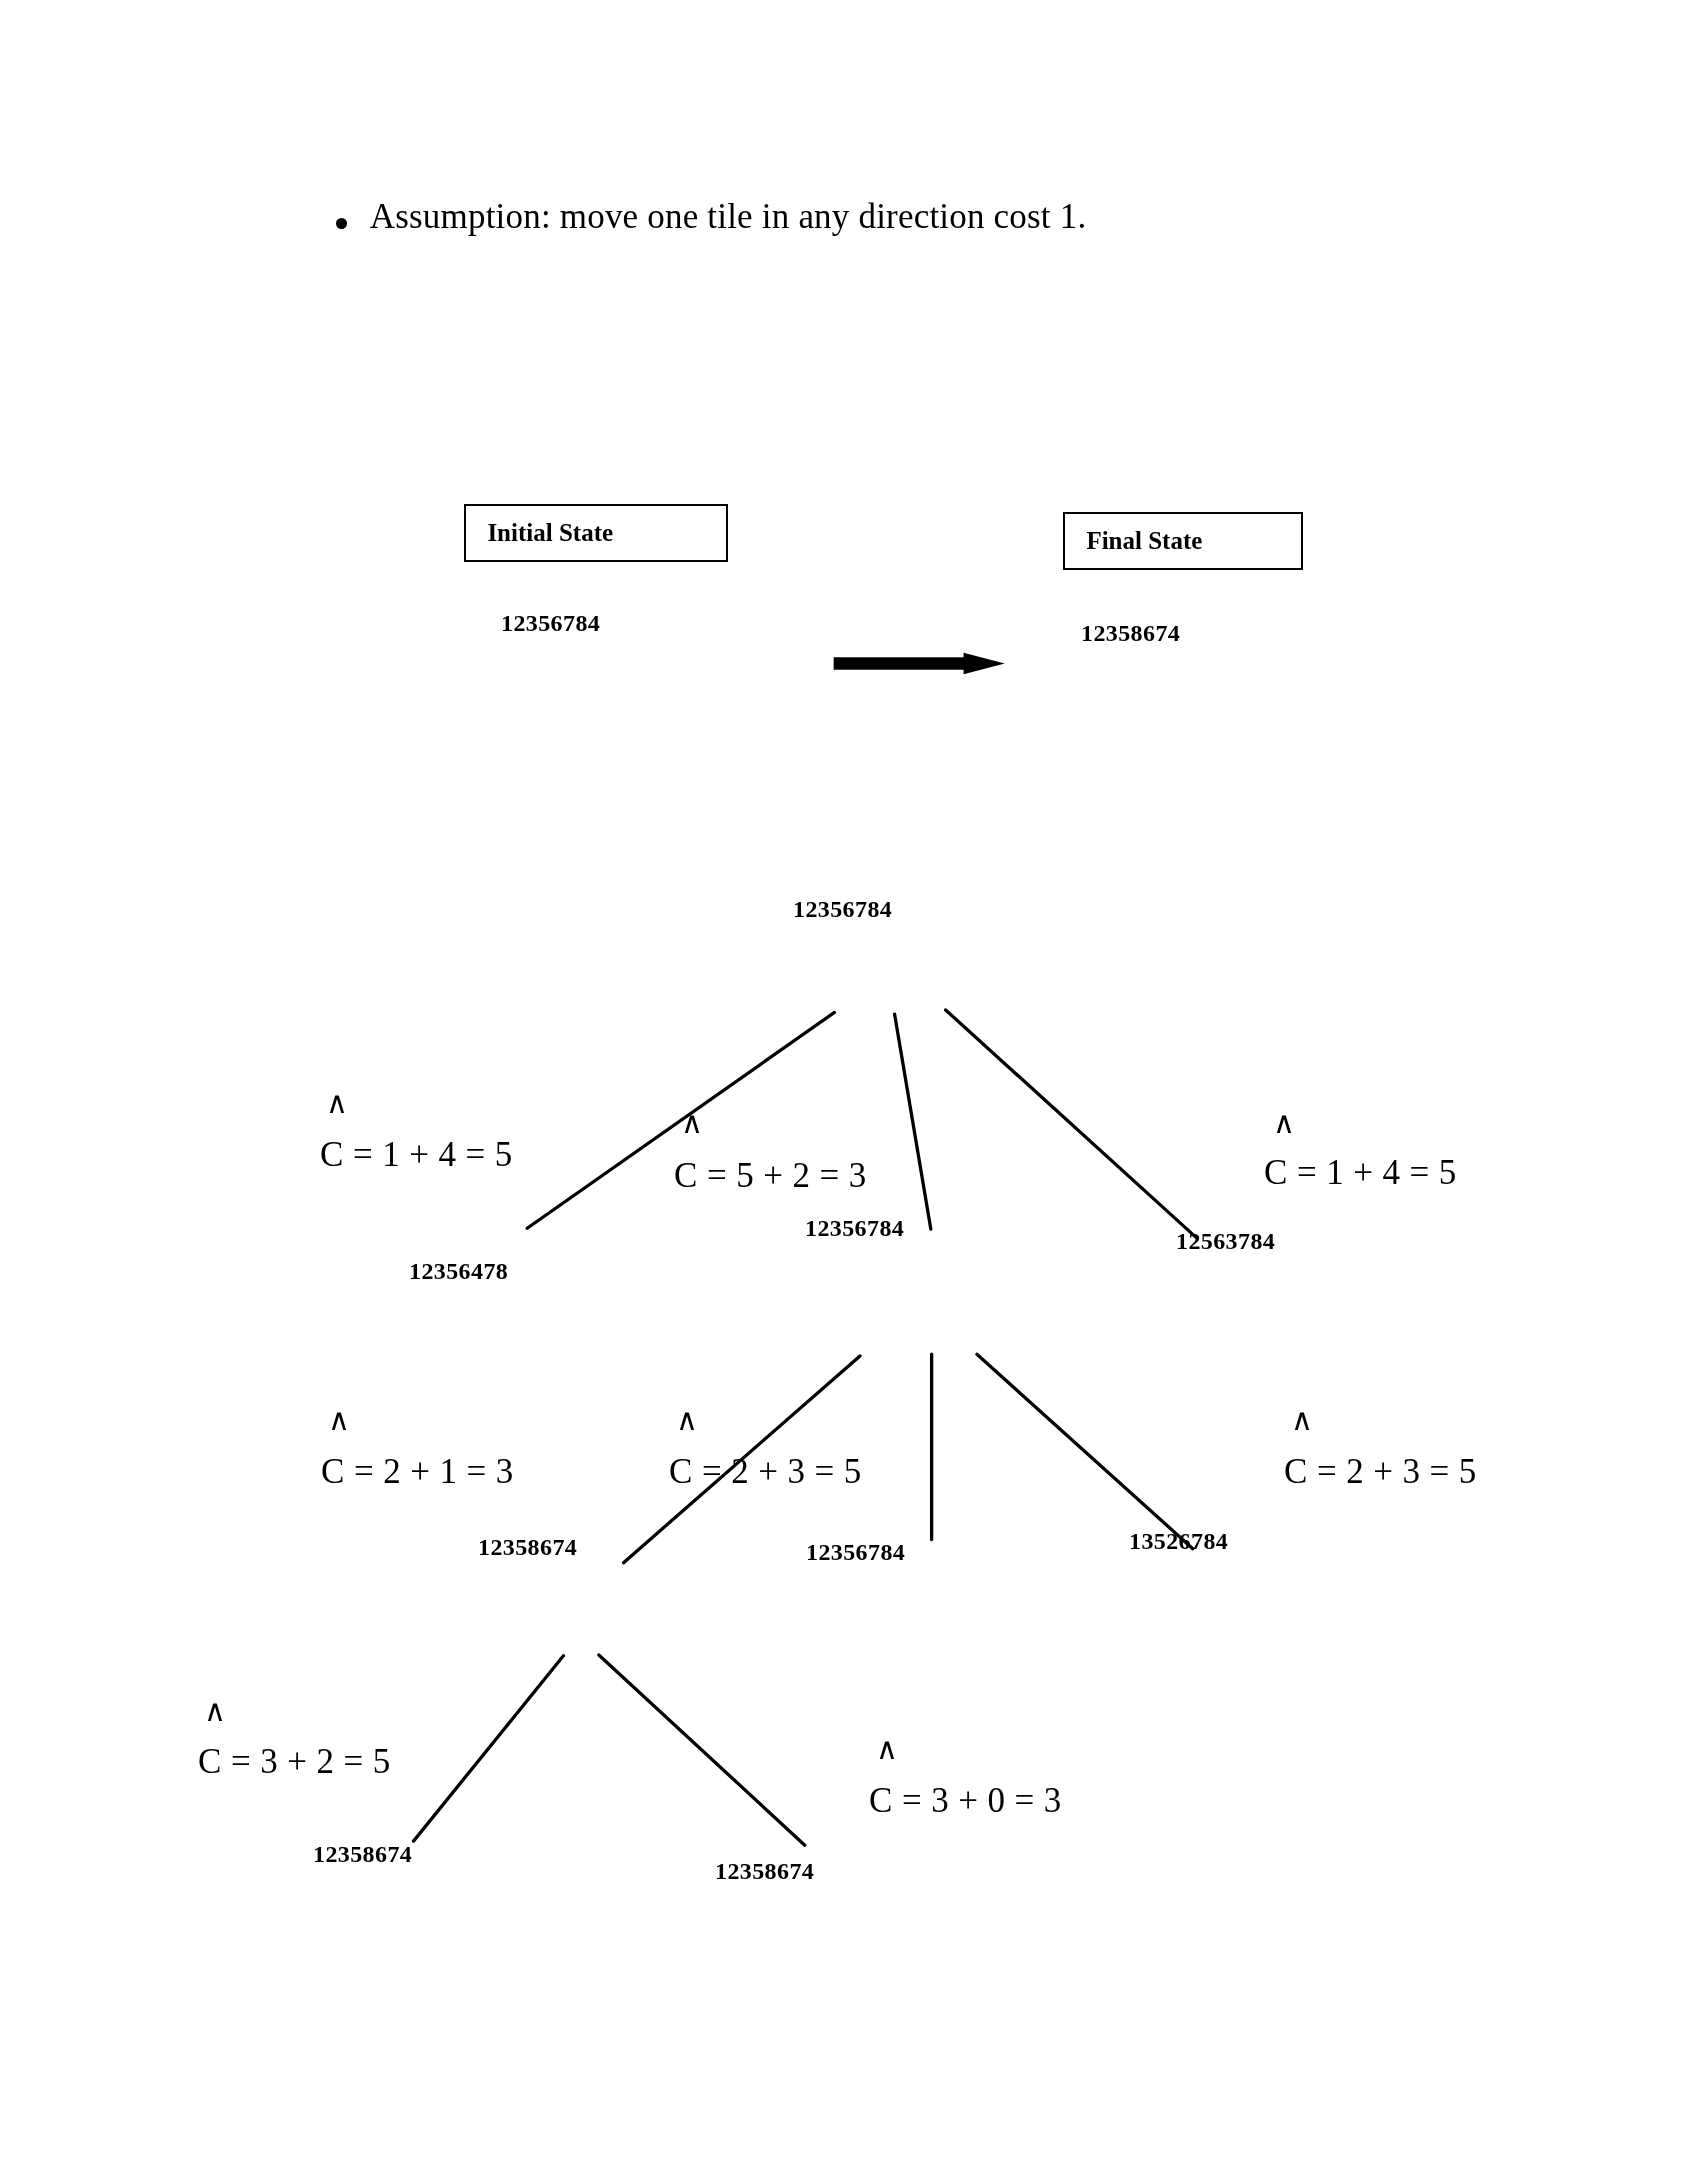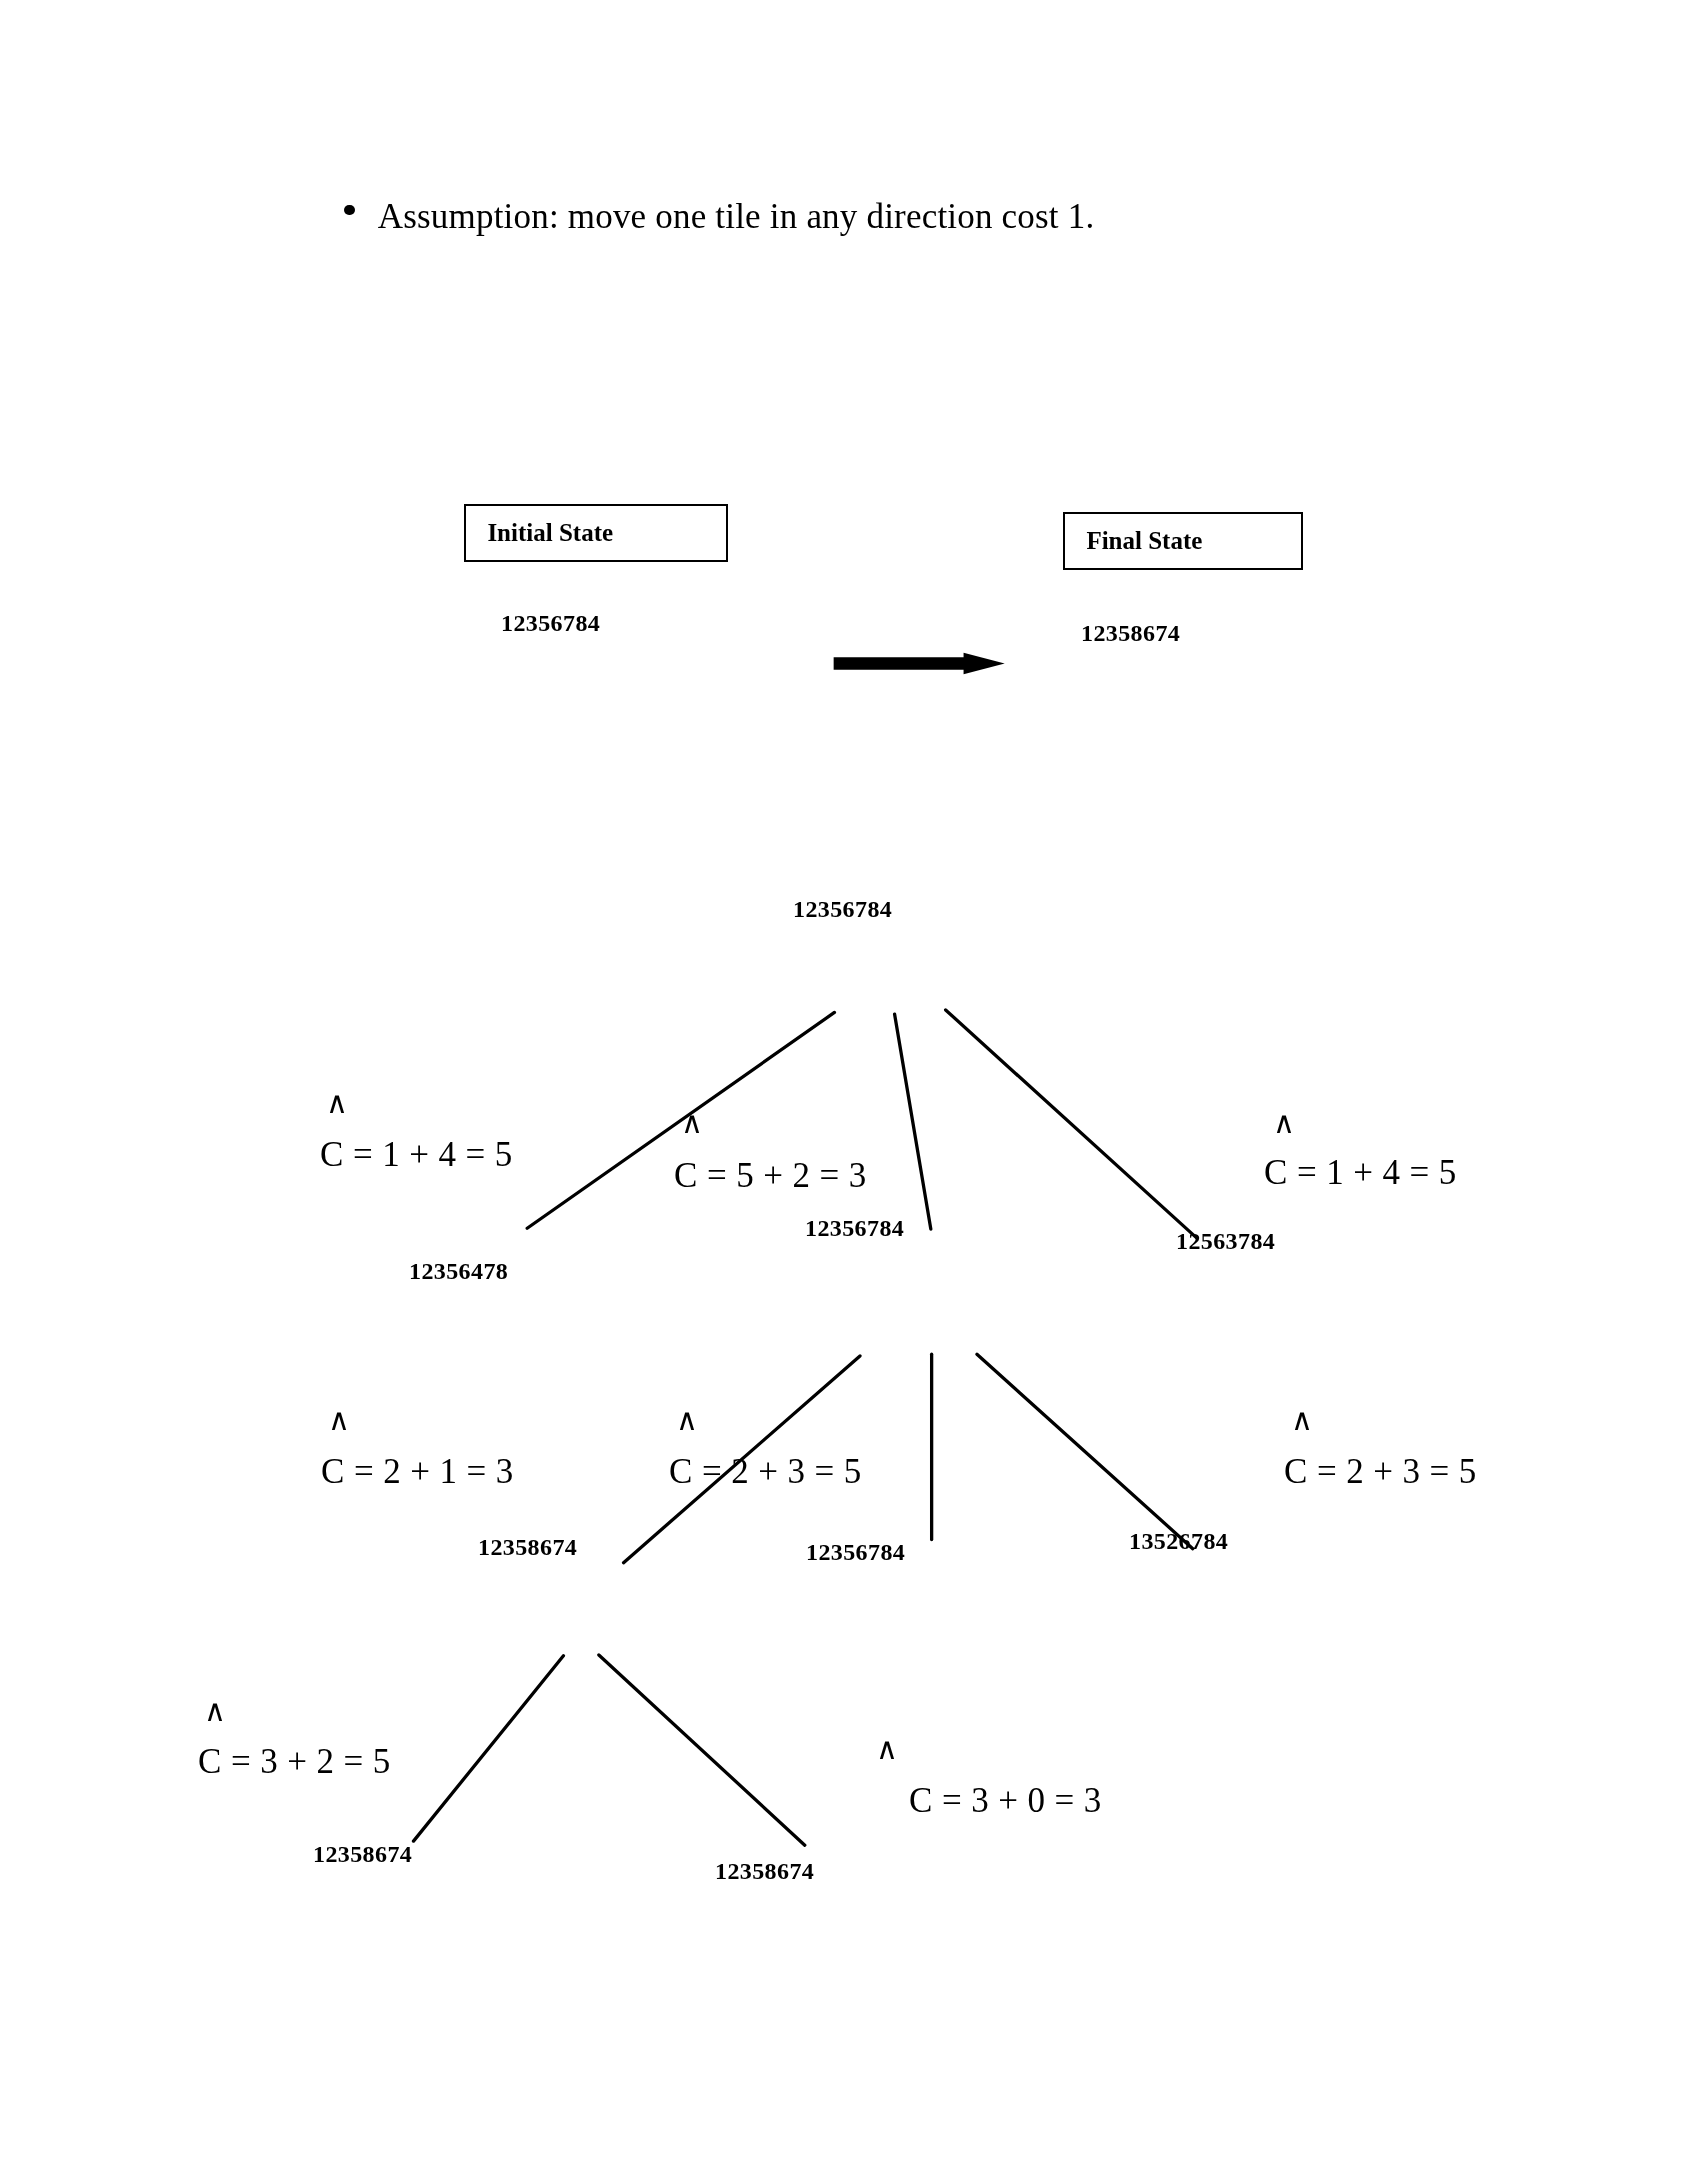--- a/index.html
+++ b/index.html
@@ -19,24 +19,24 @@
   .page {
     position: absolute;
     left: 0; top: 0;
     width: 1687px;
     height: 2183px;
   }
 
   
   .bullet-line {
     position: absolute;
-    left: 344px;
+    left: 336px;
     top: 198px;
     display: flex;
-    align-items: center;
+    align-items: flex-end;
     gap: 23px;
   }
   .bullet-dot {
     display: inline-block;
     width: 10.7px;
     height: 10.7px;
     border-radius: 50%;
     background: #000;
     position: relative;
     top: -7.4px;
@@ -179,17 +179,17 @@
 
   <div class="caret" style="left:1291px; top:1405px;">∧</div>
   <div class="cost-label" style="left:1284px; top:1452px;">C = 2 + 3 = 5</div>
   <div class="node-code" style="left:1129px; top:1528px;">13526784</div>
 
   <div class="caret" style="left:204px; top:1696px;">∧</div>
   <div class="cost-label" style="left:198px; top:1742px;">C = 3 + 2 = 5</div>
   <div class="node-code" style="left:313px; top:1841px;">12358674</div>
 
   <div class="caret" style="left:876px; top:1734px;">∧</div>
-  <div class="cost-label" style="left:869px; top:1781px;margin-left:40px;">C = 3 + 0 = 3</div>
+  <div class="cost-label" style="left:869px; top:1781px;">C = 3 + 0 = 3</div>
   <div class="node-code" style="left:715px; top:1858px;">12358674</div>
 
 </div>
 
 
 </body></html>

